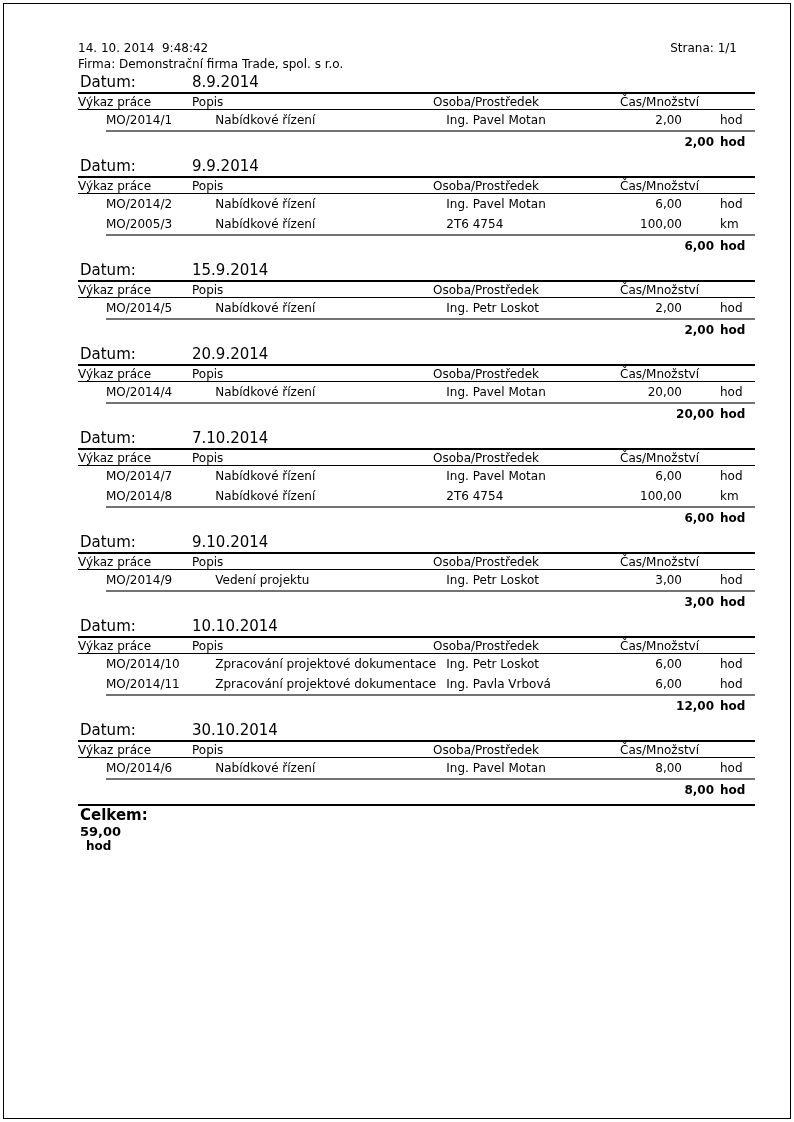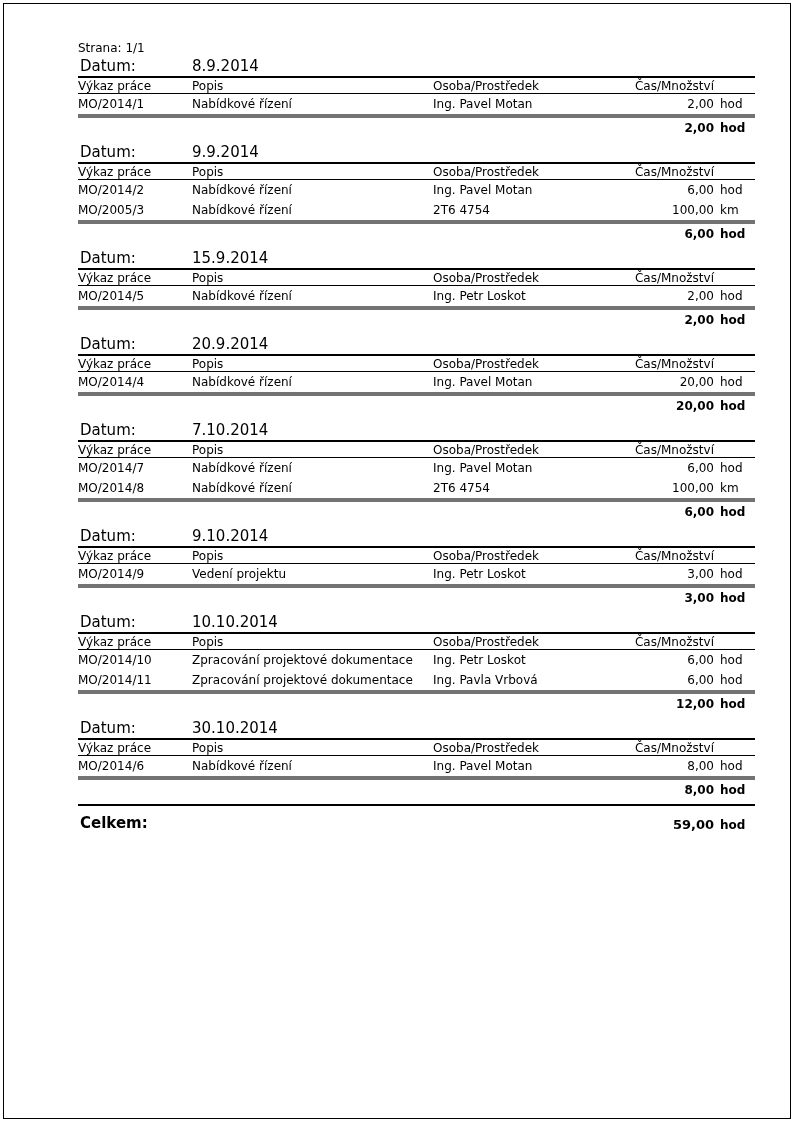--- a/index.html
+++ b/index.html
@@ -40,61 +40,64 @@
     font-size:15px; font-weight:normal;
     padding-left:2px;
   }
   .datum-label { width:112px; }
 
   .thead-row {
     height:16px; border-bottom:1px solid #000;
     display:flex; align-items:center;
     font-size:12px;
   }
-  .data-rows { border-bottom:4px solid #737373; }
+  .data-rows { border-bottom:2px solid #737373;margin-left:28px; }
   .data-row {
     height:20px;
     display:flex; align-items:center;
     font-size:12px;
   }
   .c1 { width:114px; }
   .c2 { width:241px; }
   .c3 { width:187px; }
-  .c4 { width:135px; display:flex; }
+  .c4 { width:135px; display:flex;gap:32px; }
   .c4 .qty { flex:1; text-align:right; }
   .c4 .unit { width:41px; padding-left:6px; }
 
   .subtotal-row {
     height:20px;
     display:flex; align-items:center; justify-content:flex-end;
     font-size:12px; font-weight:bold;
   }
   .subtotal-row .qty { text-align:right; }
   .subtotal-row .unit { width:41px; padding-left:6px; }
 
   .total-row {
     border-top:2px solid #000;
     height:28px;
-    display:flex; align-items:flex-end;
+    display:flex; align-items:flex-start;
     font-weight:bold;
     padding-left:2px;
+    flex-direction:column;
   }
   .total-label { flex:1; font-size:15px; }
   .total-row .qty { font-size:13px; text-align:right; }
   .total-row .unit { width:41px; padding-left:6px; font-size:12px; }
 </style>
 </head>
 <body>
 
 <div class="page">
   <div class="content">
 
     <div class="meta-row">
+      <span class="meta-datetime">14. 10. 2014  9:48:42</span>
       <span class="meta-page">Strana: 1/1</span>
     </div>
+    <div class="meta-company">Firma: Demonstrační firma Trade, spol. s r.o.</div>
 
 
     <div id="sections">
         <div class="day-section">
           <div class="datum-row">
             <span class="datum-label">Datum:</span>
             <span class="datum-value">8.9.2014</span>
           </div>
           <div class="thead-row">
             <span class="c1">Výkaz práce</span>

